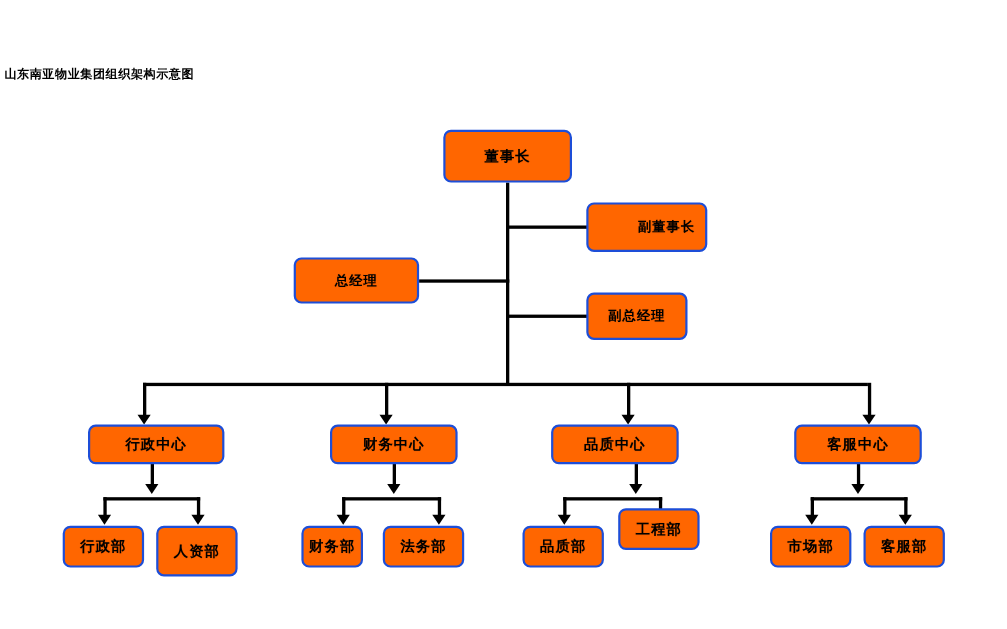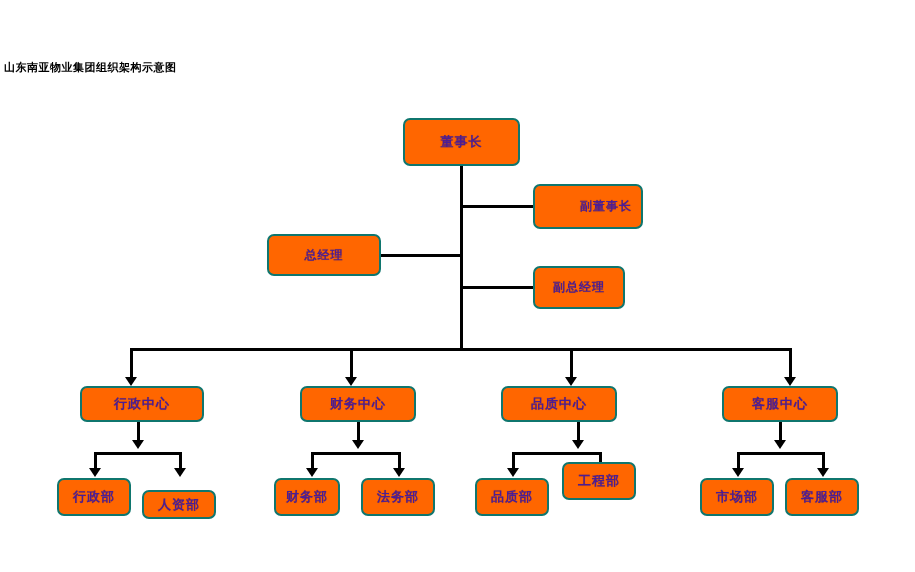--- a/index.html
+++ b/index.html
@@ -25,26 +25,26 @@
     font-size: 11px;
     font-weight: bold;
     color: #000000;
     letter-spacing: 0.5px;
     font-family: "DejaVu Sans", "Liberation Sans", sans-serif;
   }
   .node {
     position: absolute;
     box-sizing: border-box;
     background: #ff6600;
-    border: 2px solid #0f766e;
+    border: 2px solid #1d4ed8;
     border-radius: 7px;
     display: flex;
     align-items: center;
     justify-content: center;
-    color: #4c1d95;
+    color: #000000;
     font-weight: bold;
     letter-spacing: 1px;
     z-index: 5;
     text-shadow: 0 0 1px rgba(0,0,0,0.25);
   }
   .node.lvl1 { font-size: 13px; }
   .node.lvl2 { font-size: 12px; }
   .node.lvl3 { font-size: 13px; }
   .node.lvl4 { font-size: 13px; }
 
@@ -152,27 +152,27 @@
   <div class="node lvl3" style="left:501px; top:386px; width:116px; height:36px;">
     <span>品质中心</span>
   </div>
   <div class="node lvl3" style="left:722px; top:386px; width:116px; height:36px;">
     <span>客服中心</span>
   </div>
 
   <div class="node lvl4" style="left:57px; top:478px; width:74px; height:38px;">
     <span>行政部</span>
   </div>
-  <div class="node lvl4" style="left:142px; top:478px; width:74px; height:29px;margin-top:12px;">
+  <div class="node lvl4" style="left:142px; top:478px; width:74px; height:46px;">
     <span>人资部</span>
   </div>
-  <div class="node lvl4" style="left:274px; top:478px; width:66px; height:38px;">
+  <div class="node lvl4" style="left:274px; top:478px; width:56px; height:38px;">
     <span>财务部</span>
   </div>
-  <div class="node lvl4" style="left:361px; top:478px; width:74px; height:38px;">
+  <div class="node lvl4" style="left:348px; top:478px; width:74px; height:38px;">
     <span>法务部</span>
   </div>
   <div class="node lvl4" style="left:475px; top:478px; width:74px; height:38px;">
     <span>品质部</span>
   </div>
   <div class="node lvl4" style="left:562px; top:462px; width:74px; height:38px;">
     <span>工程部</span>
   </div>
   <div class="node lvl4" style="left:700px; top:478px; width:74px; height:38px;text-align:right;">
     <span>市场部</span>

